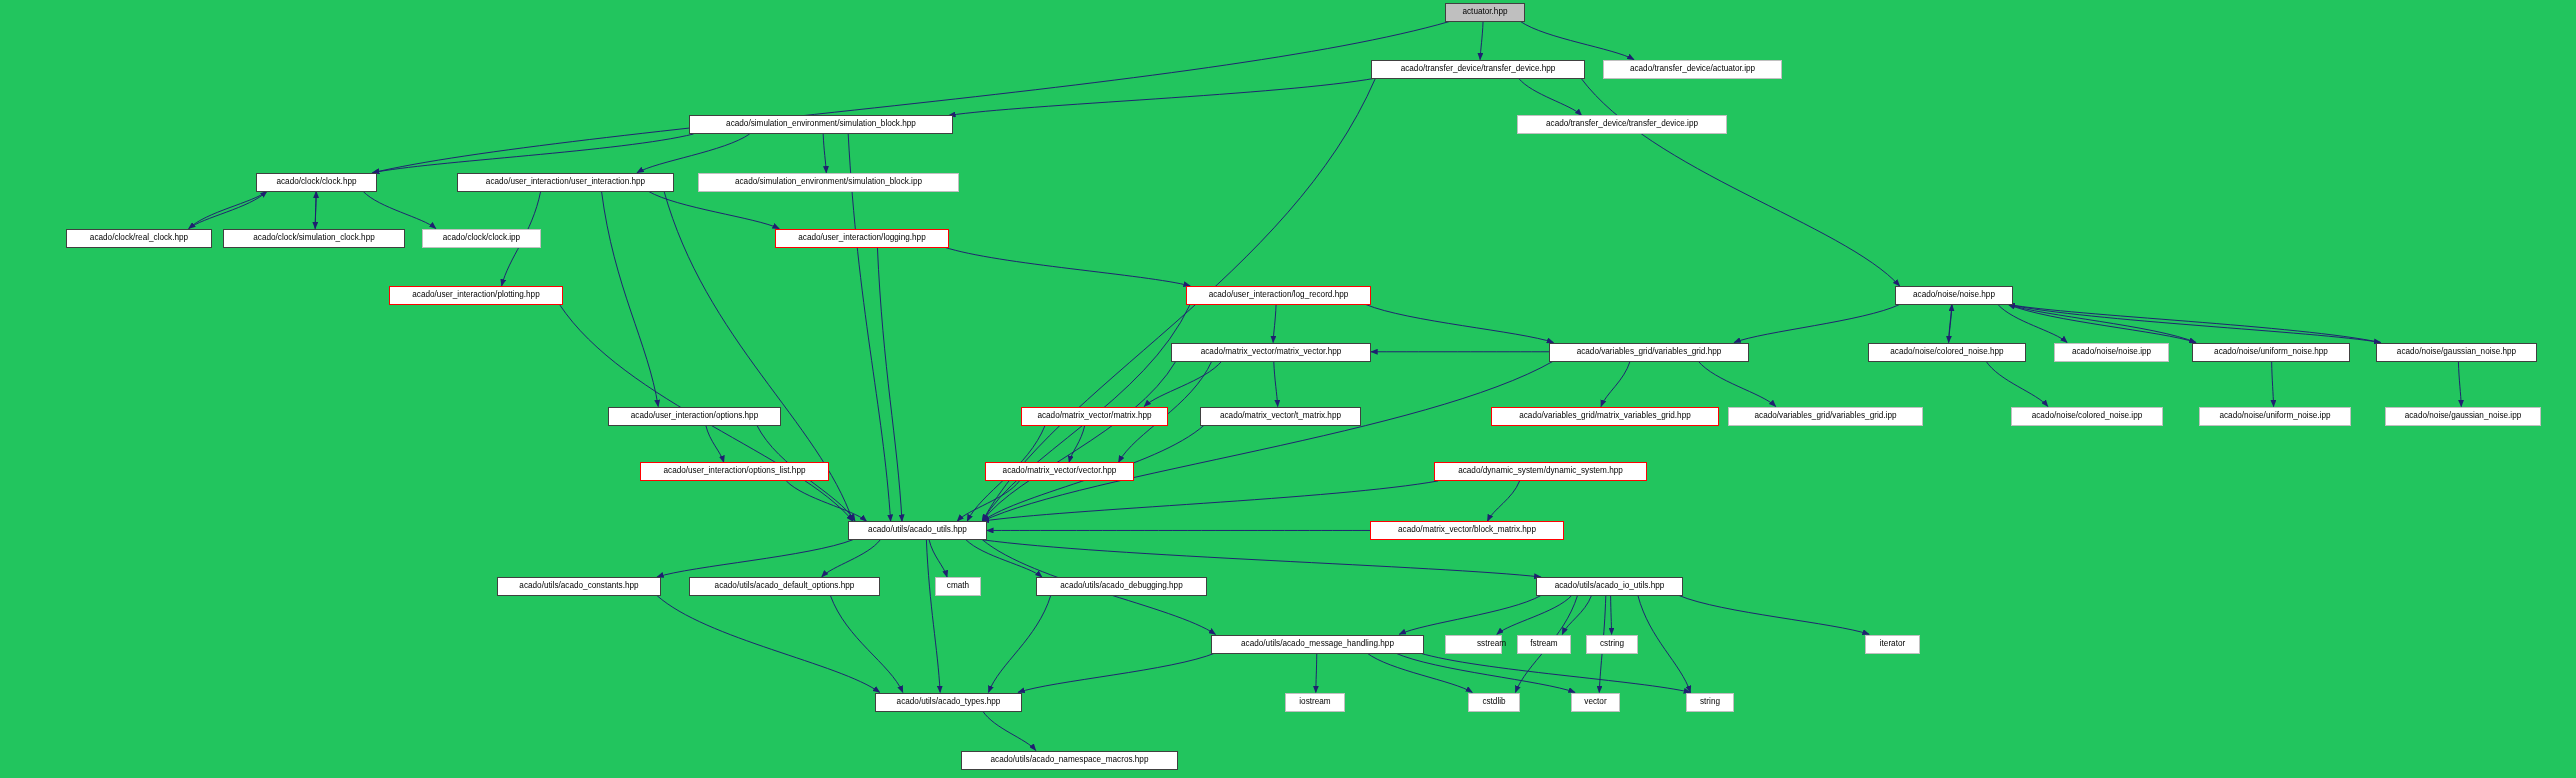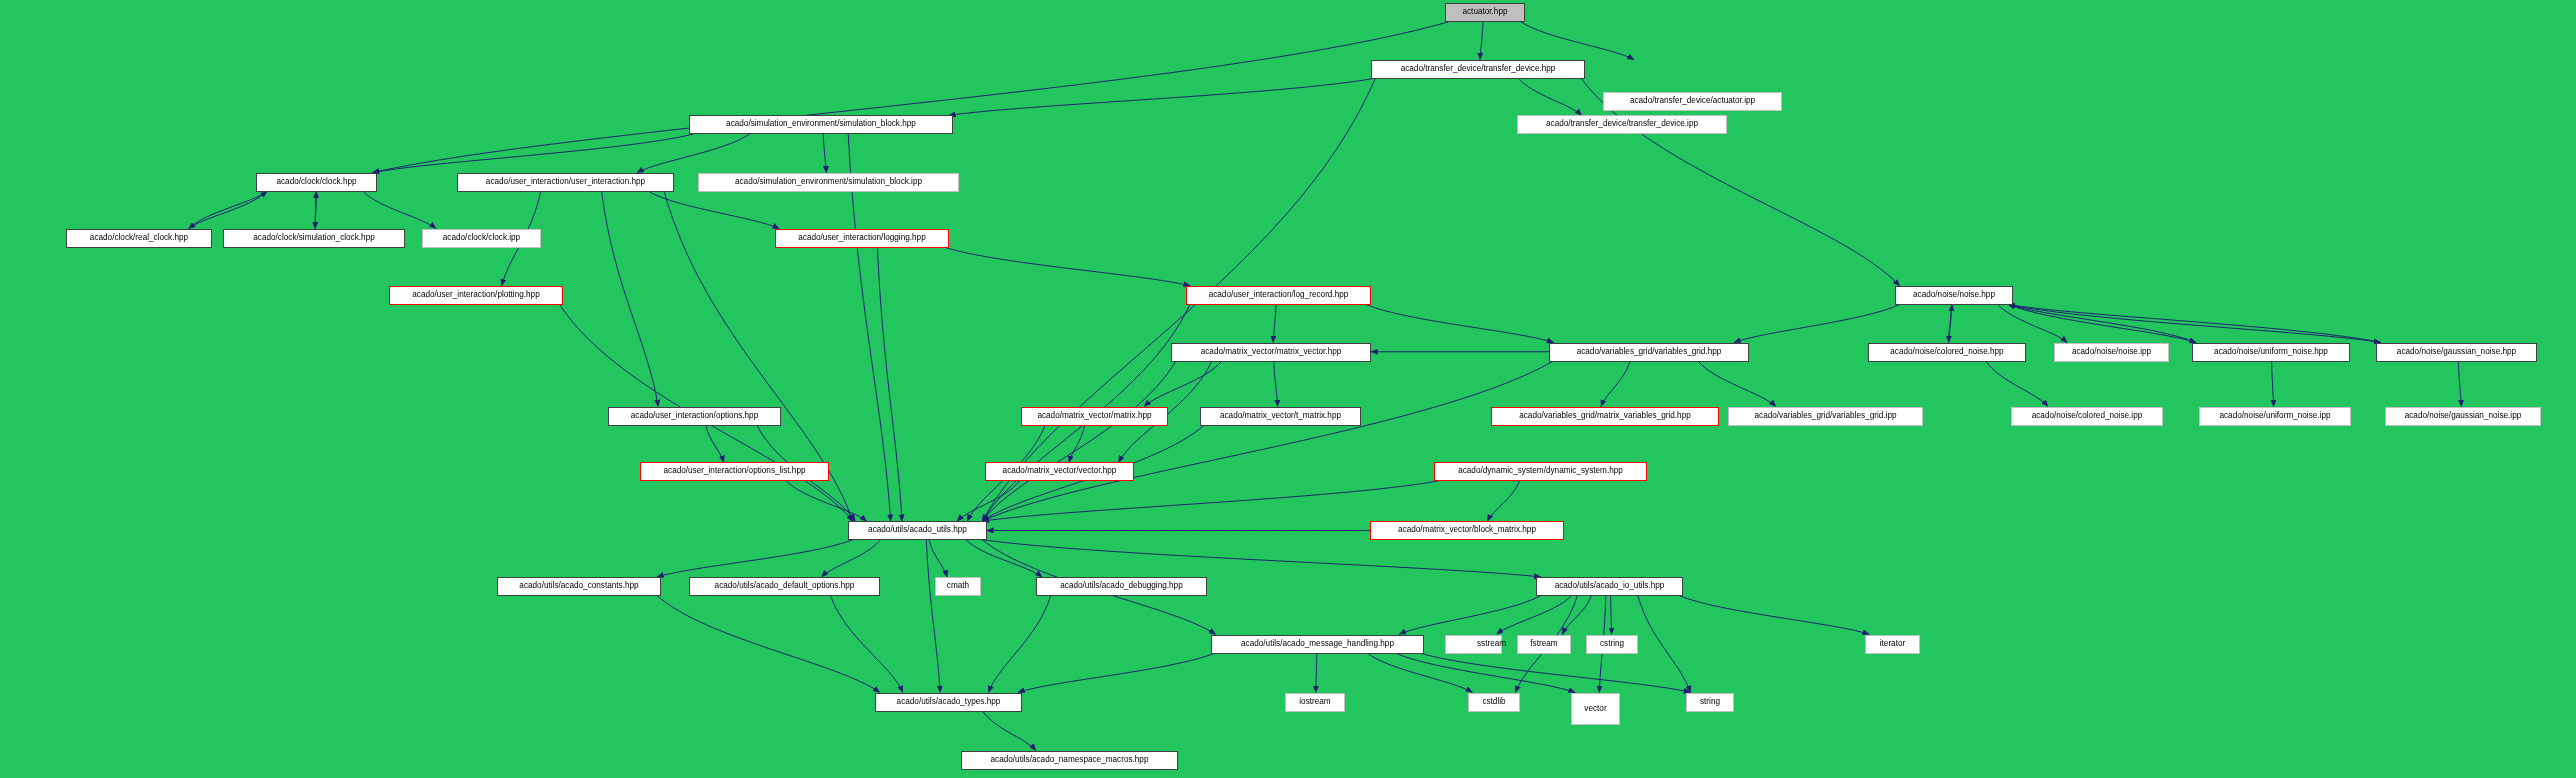--- a/index.html
+++ b/index.html
@@ -111,21 +111,21 @@
         <path d="M1319.36,955 C1335.0416,978.85 1377.8096,992.1 1390.64,1008" fill="none" stroke="#1f1f70" stroke-width="1.3" marker-end="url(#ah)"></path>
       </g>
   </svg>
   <div id="nodes">
       <div class="node n-root" style="left: 1445px; top: 3px; width: 80px; height: 18.6px; font-size: 8.2px;">
         <span>actuator.hpp</span>
       </div>
       <div class="node n-hdr" style="left: 1371px; top: 60px; width: 214px; height: 18.6px; font-size: 8.2px;">
         <span>acado/transfer_device/transfer_device.hpp</span>
       </div>
-      <div class="node n-sys" style="left: 1603px; top: 60px; width: 179px; height: 18.6px; font-size: 8.2px; margin-top: 32px;">
+      <div class="node n-sys" style="left: 1603px; top: 60px; width: 179px; height: 18.6px; font-size: 8.2px;">
         <span>acado/transfer_device/actuator.ipp</span>
       </div>
       <div class="node n-sys" style="left: 1517px; top: 115px; width: 210px; height: 18.6px; font-size: 8.2px;">
         <span>acado/transfer_device/transfer_device.ipp</span>
       </div>
       <div class="node n-hdr" style="left: 689px; top: 115px; width: 264px; height: 18.6px; font-size: 8.2px;">
         <span>acado/simulation_environment/simulation_block.hpp</span>
       </div>
       <div class="node n-hdr" style="left: 256px; top: 173px; width: 121px; height: 18.6px; font-size: 8.2px;">
         <span>acado/clock/clock.hpp</span>
@@ -243,21 +243,21 @@
       </div>
       <div class="node n-sys" style="left: 1865px; top: 635px; width: 55px; height: 18.6px; font-size: 8.2px;">
         <span>iterator</span>
       </div>
       <div class="node n-sys" style="left: 1285px; top: 693px; width: 60px; height: 18.6px; font-size: 8.2px;">
         <span>iostream</span>
       </div>
       <div class="node n-sys" style="left: 1468px; top: 693px; width: 52px; height: 18.6px; font-size: 8.2px;">
         <span>cstdlib</span>
       </div>
-      <div class="node n-sys" style="left: 1571px; top: 693px; width: 49px; height: 32px; font-size: 8.2px;">
+      <div class="node n-sys" style="left: 1571px; top: 693px; width: 49px; height: 19px; font-size: 8.2px;">
         <span>vector</span>
       </div>
       <div class="node n-sys" style="left: 1686px; top: 693px; width: 48px; height: 18.6px; font-size: 8.2px;">
         <span>string</span>
       </div>
       <div class="node n-hdr" style="left: 875px; top: 693px; width: 147px; height: 18.6px; font-size: 8.2px;">
         <span>acado/utils/acado_types.hpp</span>
       </div>
       <div class="node n-hdr" style="left: 961px; top: 751px; width: 217px; height: 18.6px; font-size: 8.2px;">
         <span>acado/utils/acado_namespace_macros.hpp</span>

